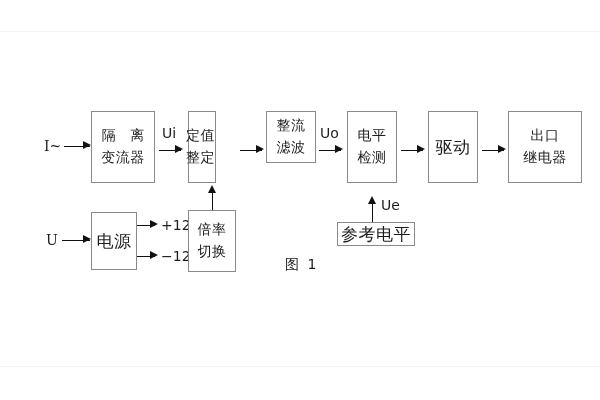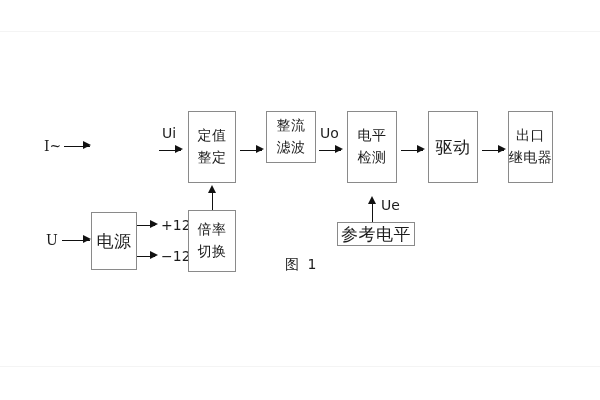--- a/index.html
+++ b/index.html
@@ -110,26 +110,30 @@
 </head>
 <body>
 
 <div id="canvas">
   <div class="frame"></div>
 
   <div class="label serif" style="left:44px; top:139px;">I~</div>
   <div class="hline" style="left:64px; top:146px; width:26px;"></div>
   <div class="arrow-r" style="left:83px; top:141px;"></div>
 
+  <div class="block" style="left:91px; top:111px; width:64px; height:72px;">
+    <span class="ln spaced">隔 离</span>
+    <span class="ln">变流器</span>
+  </div>
 
   <div class="label" style="left:162px; top:126px;">Ui</div>
   <div class="hline" style="left:159px; top:150px; width:22px;"></div>
   <div class="arrow-r" style="left:175px; top:145px;"></div>
 
-  <div class="block" style="left:188px; top:111px; width:48px; height:72px;">
+  <div class="block" style="left:188px; top:111px; width:28px; height:72px;align-items:flex-end;">
     <span class="ln">定值</span>
     <span class="ln">整定</span>
   </div>
 
   <div class="hline" style="left:240px; top:150px; width:22px;"></div>
   <div class="arrow-r" style="left:256px; top:145px;"></div>
 
   <div class="block" style="left:266px; top:111px; width:50px; height:52px;">
     <span class="ln">整流</span>
     <span class="ln">滤波</span>
@@ -147,21 +151,21 @@
   <div class="hline" style="left:401px; top:150px; width:22px;"></div>
   <div class="arrow-r" style="left:417px; top:145px;"></div>
 
   <div class="block single" style="left:428px; top:111px; width:50px; height:72px;">
     <span class="ln">驱动</span>
   </div>
 
   <div class="hline" style="left:482px; top:150px; width:22px;"></div>
   <div class="arrow-r" style="left:498px; top:145px;"></div>
 
-  <div class="block" style="left:508px; top:111px; width:45px; height:72px;">
+  <div class="block" style="left:508px; top:111px; width:74px; height:72px;">
     <span class="ln">出口</span>
     <span class="ln">继电器</span>
   </div>
 
   <div class="label serif" style="left:46px; top:233px;">U</div>
   <div class="hline" style="left:62px; top:240px; width:28px;"></div>
   <div class="arrow-r" style="left:83px; top:235px;"></div>
 
   <div class="block single" style="left:91px; top:212px; width:46px; height:58px;">
     <span class="ln">电源</span>

